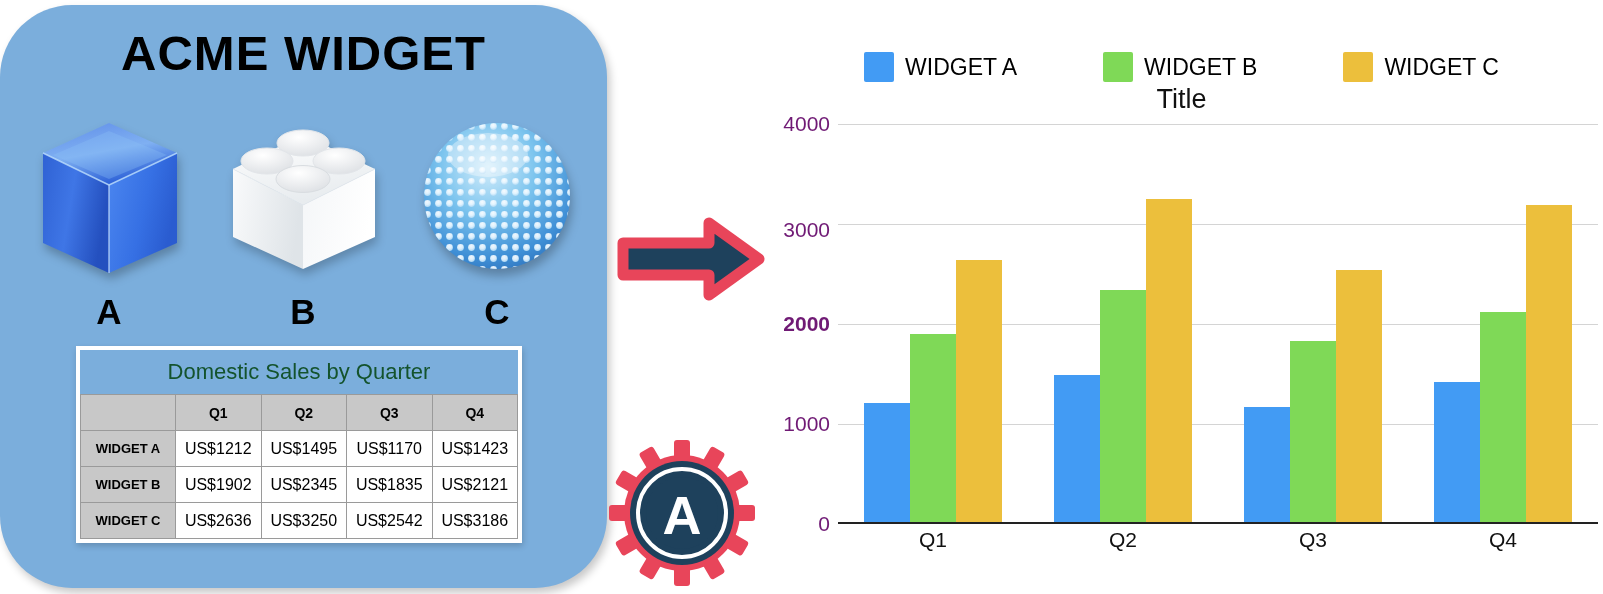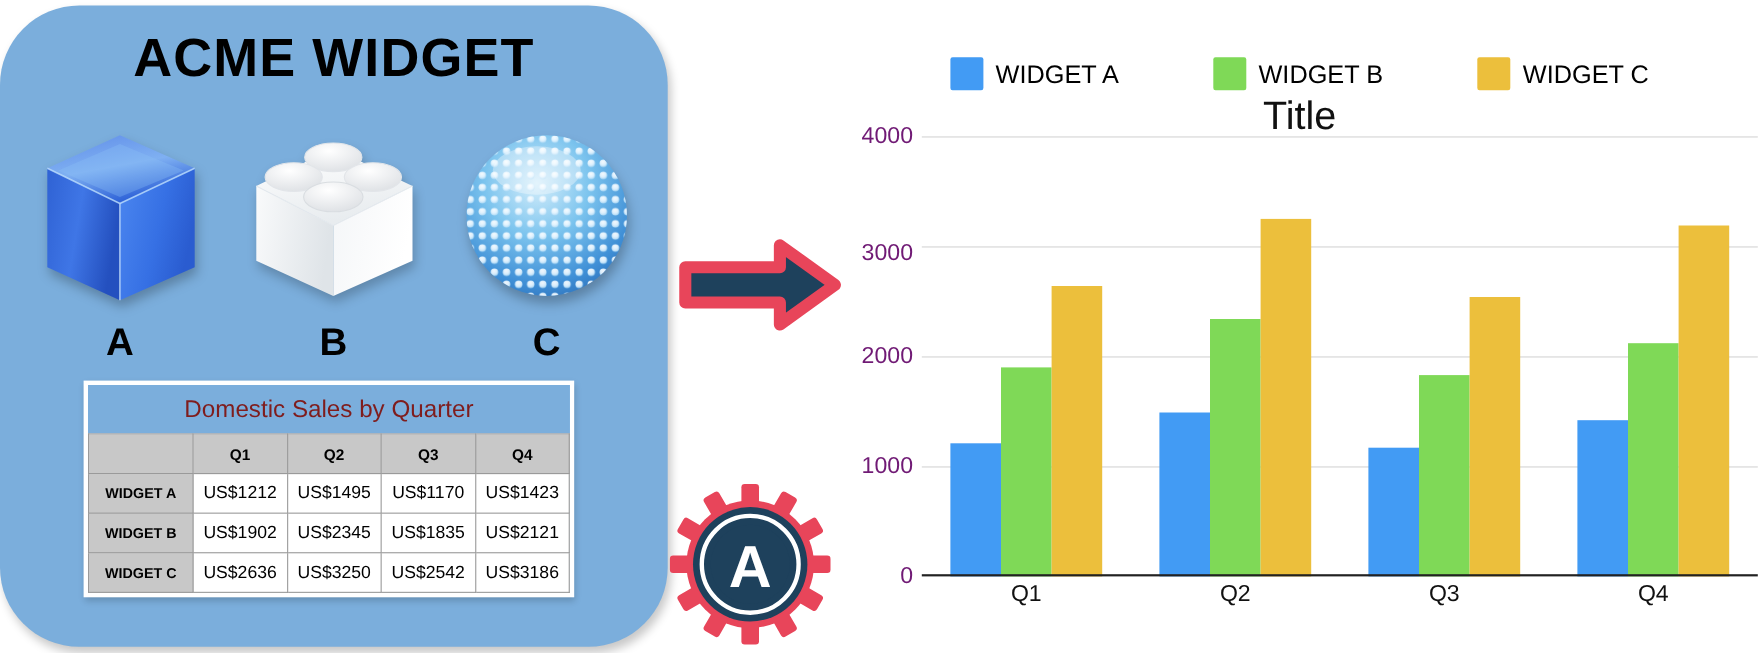--- a/index.html
+++ b/index.html
@@ -30,42 +30,42 @@
   .brick-wrap{width:156px;height:163px;filter:drop-shadow(2px 6px 5px rgba(0,0,0,.22));}
 
   
   .sphere-wrap{width:150px;height:150px;position:relative;top:8px;
     filter:drop-shadow(2px 7px 5px rgba(0,0,0,.25));}
 
   
   #sales-table{position:absolute;left:76px;top:341px;width:446px;
     border:4px solid #ffffff;box-sizing:border-box;
     box-shadow:1px 3px 6px rgba(0,0,0,.18);}
-  #table-caption{height:44px;line-height:44px;text-align:center;color:#7f1d1d;
+  #table-caption{height:44px;line-height:44px;text-align:center;color:#14532d;
     font-size:22px;background:#7baedc;}
   table{border-collapse:collapse;width:100%;background:#ffffff;}
   th,td{border:1px solid #9a9a9a;text-align:center;height:35px;
     font-size:16px;color:#000;padding:0 4px;}
   thead th{background:#c8c8c8;font-size:14px;font-weight:bold;}
   thead th.corner{background:#c8c8c8;width:86px;}
   tbody th{background:#c8c8c8;font-size:13px;font-weight:bold;width:86px;}
 
   
   #arrow-icon{position:absolute;left:617px;top:215px;width:148px;height:88px;}
   #gear-logo{position:absolute;left:607px;top:438px;width:150px;height:150px;}
 
   
   #chart{position:absolute;left:760px;top:0px;width:843px;height:594px;}
   #legend{position:absolute;left:0;top:50px;width:843px;height:34px;
     display:flex;justify-content:center;align-items:center;gap:86px;}
   .legend-item{display:flex;align-items:center;gap:11px;}
   .legend-swatch{width:30px;height:30px;border-radius:2px;display:block;}
   .legend-label{font-size:23px;color:#000;white-space:nowrap;}
   #chart-title{position:absolute;left:0;top:84px;width:843px;text-align:center;
-    font-size:36px;color:#111;}
+    font-size:27px;color:#111;}
 
   #plot-frame{position:absolute;left:0px;top:124px;width:843px;height:470px;}
   #y-labels{position:absolute;left:0;top:0;width:70px;height:400px;}
   .y-label{position:absolute;right:0;transform:translateY(-50%);
     font-size:21px;color:#701a75;text-align:right;width:70px;}
   #plot{position:absolute;left:78px;top:0px;width:760px;height:400px;}
   .gridline{position:absolute;left:0;width:100%;height:1px;background:#d4d4d4;}
   #axis-line{position:absolute;left:0;bottom:0;width:100%;height:2px;background:#222;}
   #bars{position:absolute;left:0;top:0;width:100%;height:400px;display:flex;
     align-items:flex-end;}
@@ -271,21 +271,21 @@
       <span class="legend-label">WIDGET C</span>
     </div>
   </div>
 
   <div id="chart-title">Title</div>
 
   <div id="plot-frame">
     <div id="y-labels">
         <div class="y-label" style="top: 400px;">0</div>
         <div class="y-label" style="top: 300px;">1000</div>
-        <div class="y-label" style="top: 200px;">2000</div>
+        <div class="y-label" style="top: 200px; font-weight: bold;">2000</div>
         <div class="y-label" style="top: 106px;">3000</div>
         <div class="y-label" style="top: 0px;">4000</div>
       </div>
     <div id="plot">
       <div id="grid">
           <div class="gridline" style="top: 300px;"></div>
           <div class="gridline" style="top: 200px;"></div>
           <div class="gridline" style="top: 100px;"></div>
           <div class="gridline" style="top: 0px;"></div>
         </div>

